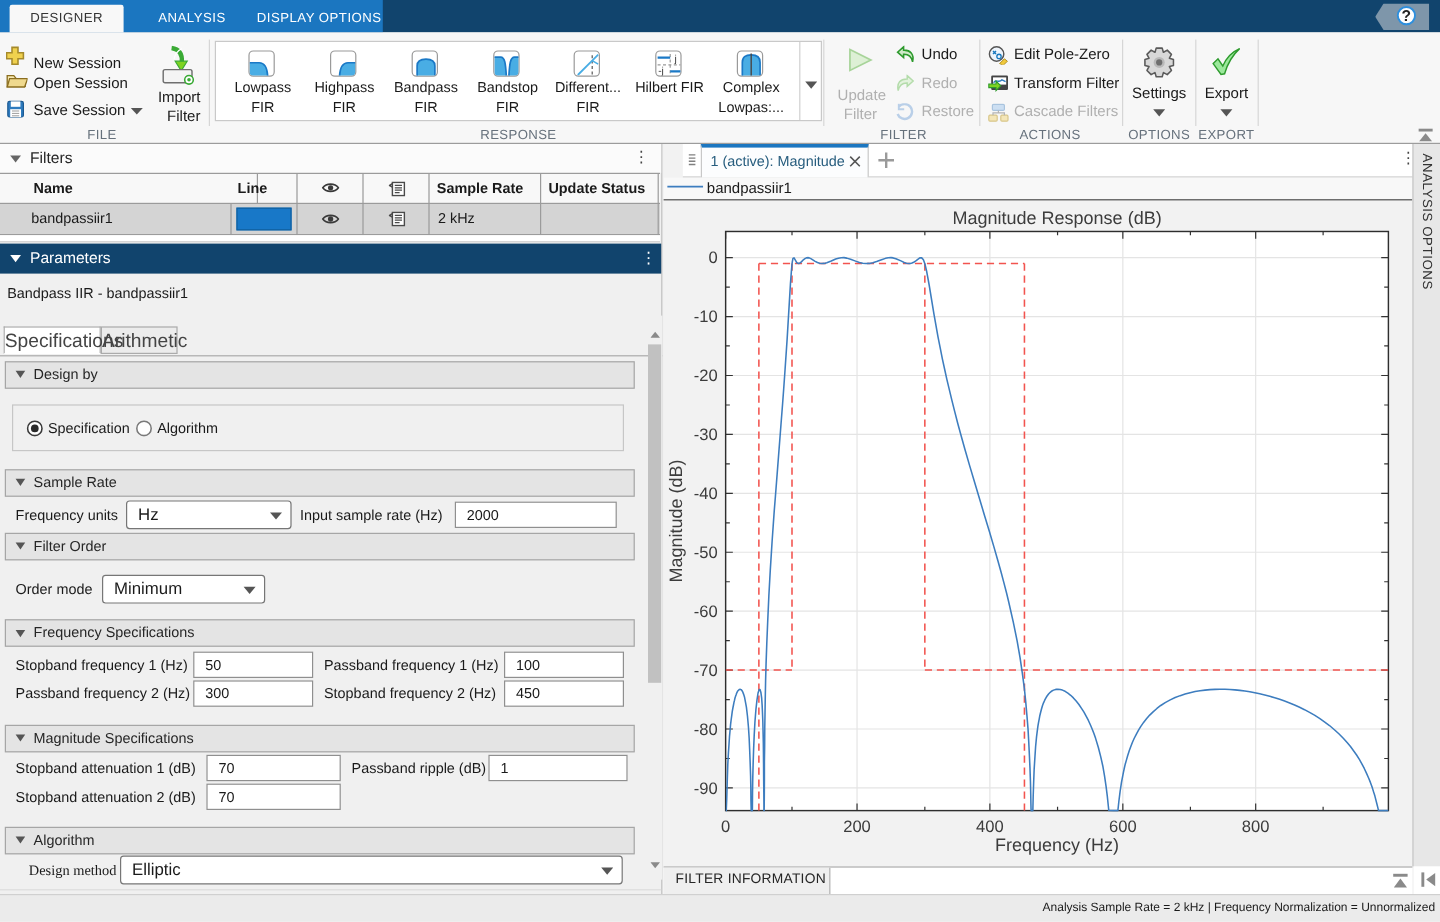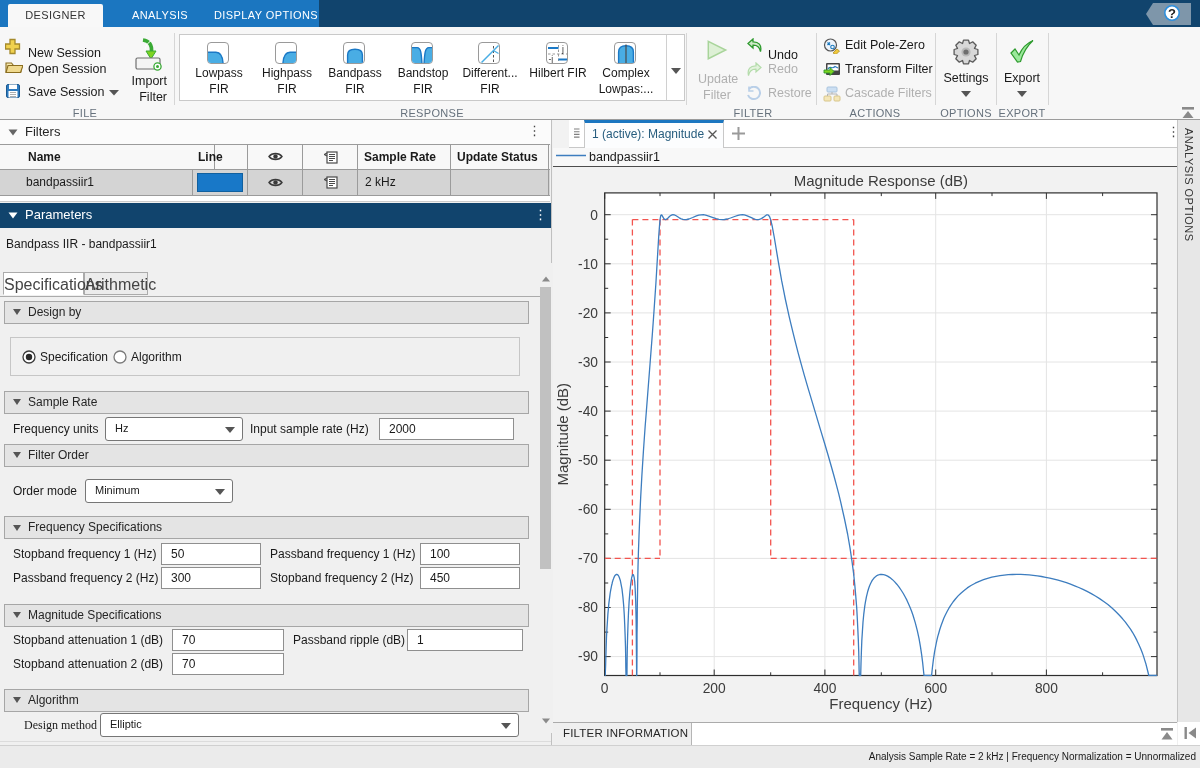--- a/index.html
+++ b/index.html
@@ -33,21 +33,21 @@
 .cell{position:absolute;top:0;height:26px;line-height:25px;border-right:1px solid #9b9b9b;}
 #parambar{position:absolute;left:0;top:83px;width:551px;height:25px;background:#11446d;color:#fff;}
 #paramname{position:absolute;left:6px;top:116.5px;font-size:12px;color:#1a1a1a;}
 
 .ptab{position:absolute;top:152px;height:23px;line-height:23px;font-size:16px;color:#444;text-align:center;border:1px solid #ababab;}
 
 .secbar{position:absolute;left:4px;width:525px;height:23px;background:#e4e4e4;border:1px solid #a6a6a6;line-height:21px;font-size:12px;color:#262626;}
 .secbar .tri{display:inline-block;width:0;height:0;border-left:4.5px solid transparent;border-right:4.5px solid transparent;border-top:6px solid #555;margin:0 7px 1px 8px;vertical-align:middle;}
 .flabel{position:absolute;font-size:12px;color:#1a1a1a;height:16px;line-height:16px;}
 .tbox{position:absolute;background:#fff;border:1px solid #8f8f8f;font-size:12px;color:#1a1a1a;line-height:20px;padding-left:9px;}
-.combo{position:absolute;background:#fff;border:1px solid #767676;border-radius:3px;font-size:11px;color:#1a1a1a;line-height:21px;padding-left:9px;}
+.combo{position:absolute;background:#fff;border:1px solid #767676;border-radius:3px;font-size:14px;color:#1a1a1a;line-height:21px;padding-left:9px;}
 .combo .arr{position:absolute;right:7px;top:9px;width:0;height:0;border-left:5px solid transparent;border-right:5px solid transparent;border-top:6px solid #555;}
 
 #plotpanel{position:absolute;left:553px;top:120px;width:624px;height:625px;background:#f2f2f2;}
 #ptabbar{position:absolute;left:16px;top:0;width:624px;height:28px;background:#fff;border-bottom:1px solid #c8c8c8;}
 #ptab{position:absolute;left:14.5px;top:0;width:140px;height:28px;background:#fcfdfe;border-left:1px solid #c8c8c8;border-right:1px solid #c8c8c8;border-top:3.5px solid #1b76c0;}
 #legend{position:absolute;left:0;top:28px;width:624px;height:18.5px;background:#f8f8f8;border-bottom:1.5px solid #4d4d4d;}
 #plotarea{position:absolute;left:0;top:47.5px;width:624px;height:554px;}
 #fibar{position:absolute;left:0;top:601.5px;width:624px;height:23.5px;background:#fff;border-top:1px solid #ababab;}
 
 #sidebar{position:absolute;left:1177px;top:120px;width:23px;height:602px;background:#e7e7e7;border-left:1px solid #c5c5c5;}
@@ -161,21 +161,21 @@
   <div class="seclabel" style="left:382px;width:100px;">RESPONSE</div>
   <div class="secdiv" style="left:686px;"></div>
 
   <svg class="abs" style="left:706px;top:12px" width="22" height="22" viewBox="0 0 24 24">
       <path d="M2.5 2.5 L21.5 12 L2.5 21.5 Z" fill="#ddf0d5" stroke="#a8d49a" stroke-width="1.6"></path>
     </svg>
   <div class="rrow dis" style="left:698px;top:44px;width:38px;text-align:center;">Update<br>Filter</div>
   <svg class="abs" style="left:746px;top:11px" width="17" height="15" viewBox="0 0 17 15">
       <path d="M7 1 L2 5.5 L7 10 V7.2 C11 7 13.5 9 14.5 13.5 C16 7 12.5 3.6 7 3.8 Z" fill="#cfe9c8" stroke="#2d9a2d" stroke-width="1.3"></path>
     </svg>
-  <div class="rrow" style="left:768px;top:10px;margin-top:10px;">Undo</div>
+  <div class="rrow" style="left:768px;top:10px;">Undo</div>
   <svg class="abs" style="left:746px;top:34.5px" width="17" height="15" viewBox="0 0 17 15">
       <path d="M10 1 L15 5.5 L10 10 V7.2 C6 7 3.5 9 2.5 13.5 C1 7 4.5 3.6 10 3.8 Z" fill="#e3f2dd" stroke="#b4dcab" stroke-width="1.2"></path>
     </svg>
   <div class="rrow dis" style="left:768px;top:34px;">Redo</div>
   <svg class="abs" style="left:746px;top:58.5px" width="16" height="16" viewBox="0 0 16 16">
       <path d="M3 3 A6.2 6.2 0 1 1 2 9" fill="none" stroke="#b9cfe8" stroke-width="2"></path>
       <path d="M3 0.5 V5 H7.5" fill="none" stroke="#b9cfe8" stroke-width="1.6"></path>
     </svg>
   <div class="rrow dis" style="left:768px;top:58px;">Restore</div>
   <div class="seclabel" style="left:703px;width:100px;">FILTER</div>
@@ -302,21 +302,21 @@
   </div>
 
   <div class="secbar" style="top:270.8px;"><span class="tri"></span>Sample Rate</div>
   <div class="flabel" style="left:13px;top:301px;">Frequency units</div>
   <div class="combo" style="left:105px;top:297px;width:138px;height:24px;">Hz<span class="arr"></span></div>
   <div class="flabel" style="left:250px;top:301px;">Input sample rate (Hz)</div>
   <div class="tbox" style="left:379px;top:298px;width:135px;height:22px;">2000</div>
 
   <div class="secbar" style="top:324px;"><span class="tri"></span>Filter Order</div>
   <div class="flabel" style="left:13px;top:363px;">Order mode</div>
-  <div class="combo" style="left:85px;top:359px;width:148px;height:24px;">Minimum<span class="arr"></span></div>
+  <div class="combo" style="left:85px;top:359px;width:136px;height:24px;">Minimum<span class="arr"></span></div>
 
   <div class="secbar" style="top:396.3px;"><span class="tri"></span>Frequency Specifications</div>
   <div class="flabel" style="left:13px;top:426px;">Stopband frequency 1 (Hz)</div>
   <div class="tbox" style="left:161px;top:423px;width:100px;height:22px;">50</div>
   <div class="flabel" style="left:270px;top:426px;">Passband frequency 1 (Hz)</div>
   <div class="tbox" style="left:420px;top:423px;width:100px;height:22px;">100</div>
   <div class="flabel" style="left:13px;top:450px;">Passband frequency 2 (Hz)</div>
   <div class="tbox" style="left:161px;top:447px;width:100px;height:22px;">300</div>
   <div class="flabel" style="left:270px;top:450px;">Stopband frequency 2 (Hz)</div>
   <div class="tbox" style="left:420px;top:447px;width:100px;height:22px;">450</div>

